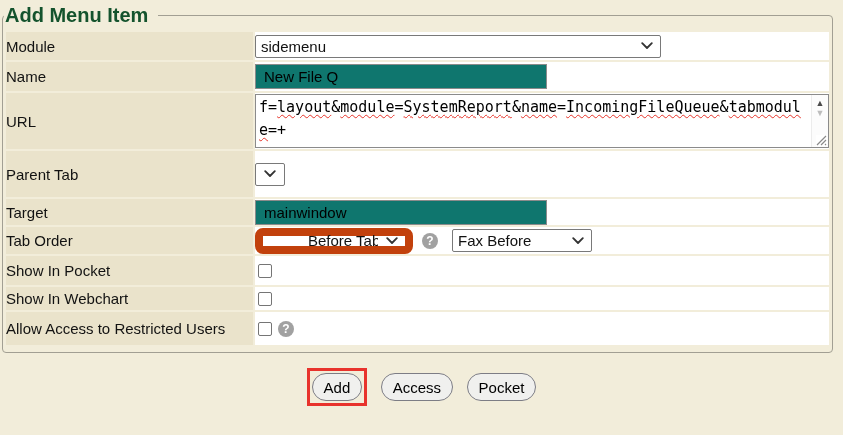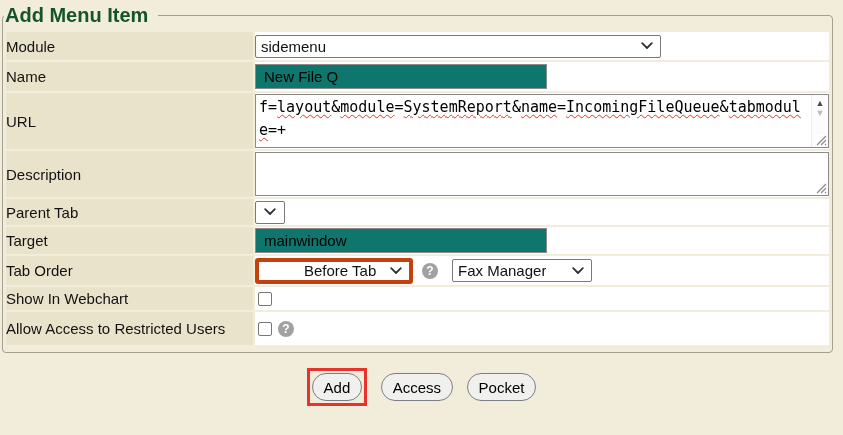--- a/index.html
+++ b/index.html
@@ -76,22 +76,22 @@
     cursor: default;
     vertical-align: middle;
   }
   .select .sv { white-space: nowrap; overflow: hidden; }
   .select svg { flex: 0 0 auto; margin-left: 8px; }
   .select--module { width: 406px; }
   .select--empty { width: 30px; justify-content: center; padding: 0 4px; }
   .select--empty svg { margin-left: 0; }
   .select--focus {
     width: 158px; height: 26px;
-    border: 4px solid #c2410c;
-    border-radius: 3px;
+    border: 8px solid #c2410c;
+    border-radius: 8px;
     padding-left: 45px;
   }
   .select--ref { width: 140px; }
 
   
   .fta {
     position: relative;
     background: #fff;
     border: 1px solid #8b8b8b;
     width: 574px;
@@ -237,33 +237,20 @@
             </div>
             <div class="grip">
               <svg width="11" height="11" viewBox="0 0 11 11">
                     <path d="M1 10 L10 1 M5 10 L10 5 M9 10 L10 9" stroke="#8a8a8a" stroke-width="1.2" fill="none"></path>
                   </svg>
             </div>
           </div>
         </td>
       </tr>
 
-      <tr>
-        <td class="lbl">Description</td>
-        <td class="val">
-          <div class="fta fta--desc">
-            <div class="fta-text"></div>
-            <div class="grip">
-              <svg width="11" height="11" viewBox="0 0 11 11">
-                    <path d="M1 10 L10 1 M5 10 L10 5 M9 10 L10 9" stroke="#8a8a8a" stroke-width="1.2" fill="none"></path>
-                  </svg>
-            </div>
-          </div>
-        </td>
-      </tr>
 
       <tr>
         <td class="lbl">Parent Tab</td>
         <td class="val">
           <div class="select select--empty">
             <svg width="12" height="8" viewBox="0 0 12 8">
                   <path d="M1.2 1.2 L6 6 L10.8 1.2" fill="none" stroke="#333" stroke-width="1.8" stroke-linecap="round" stroke-linejoin="round"></path>
                 </svg>
           </div>
         </td>
@@ -281,29 +268,35 @@
         <td class="val">
           <div class="row-flex">
             <div class="select select--focus">
               <span class="sv">Before Tab</span>
               <svg width="12" height="8" viewBox="0 0 12 8">
                     <path d="M1.2 1.2 L6 6 L10.8 1.2" fill="none" stroke="#333" stroke-width="1.8" stroke-linecap="round" stroke-linejoin="round"></path>
                   </svg>
             </div>
             <span class="help">?</span>
             <div class="select select--ref">
-              <span class="sv">Fax Manager</span>
+              <span class="sv">Fax Before</span>
               <svg width="12" height="8" viewBox="0 0 12 8">
                     <path d="M1.2 1.2 L6 6 L10.8 1.2" fill="none" stroke="#333" stroke-width="1.8" stroke-linecap="round" stroke-linejoin="round"></path>
                   </svg>
             </div>
           </div>
         </td>
       </tr>
 
+      <tr>
+        <td class="lbl">Show In Pocket</td>
+        <td class="val">
+          <input class="cb" type="checkbox" style="">
+        </td>
+      </tr>
 
       <tr>
         <td class="lbl">Show In Webchart</td>
         <td class="val">
           <input class="cb" type="checkbox" style="">
         </td>
       </tr>
 
       <tr>
         <td class="lbl">Allow Access to Restricted Users</td>

